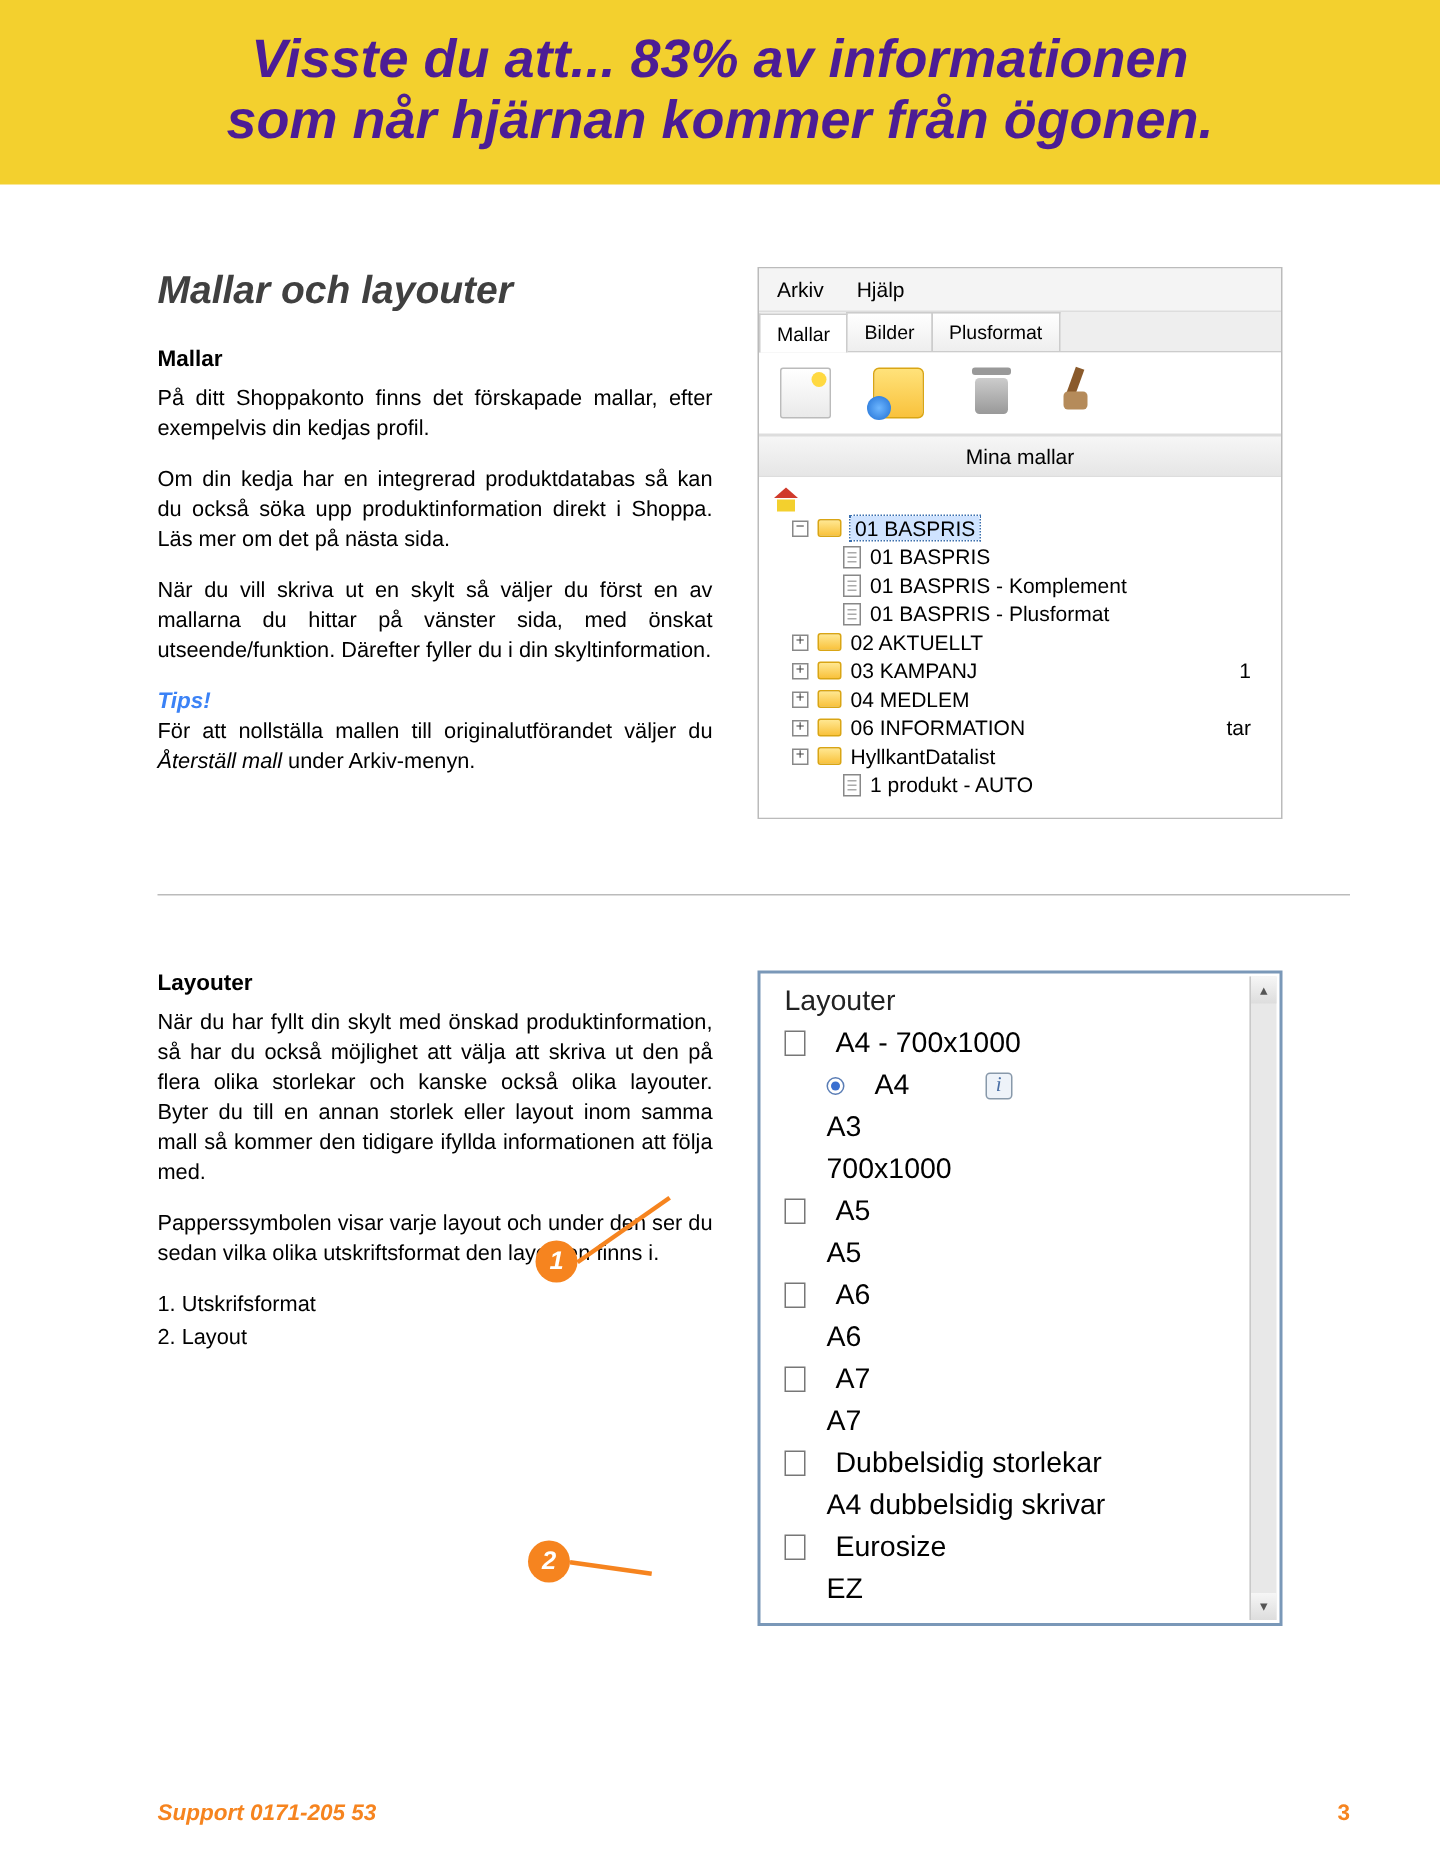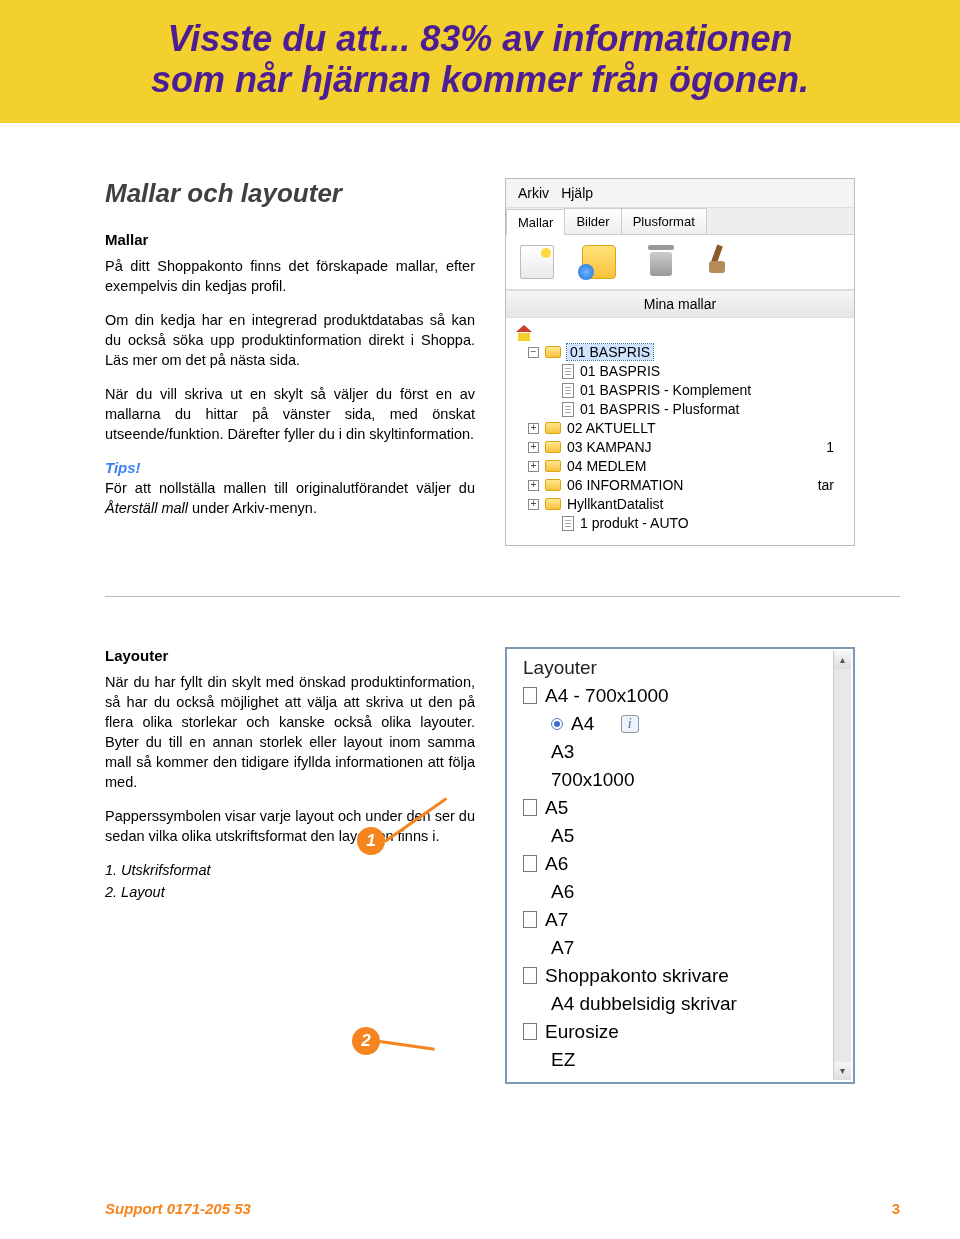--- a/index.html
+++ b/index.html
@@ -59,21 +59,21 @@
   
   .app1 {
     border: 1px solid #bbb;
     background: linear-gradient(#f7f7f7,#ececec);
     font-family: Tahoma, Arial, sans-serif;
     font-size: 14px;
     width: 350px;
   }
   .menubar {
     display: flex;
-    gap: 12px;
+    gap: 22px;
     padding: 6px 12px;
     background: #f4f4f4;
     border-bottom: 1px solid #ddd;
   }
   .tabbar {
     display: flex;
     background: #eee;
     border-bottom: 1px solid #ccc;
   }
   .tab {
@@ -137,37 +137,37 @@
   
   .panel2{
     width:350px;
     background:#fff;
     border:2px solid #7a98b8;
     font-family: Tahoma, Arial, sans-serif;
     position:relative;
   }
   .panel2-inner{padding:8px 10px 8px 10px;}
   .p2-title{font-size:19px;color:#222;margin-bottom:3px;padding-left:6px;}
-  .layout-row{display:flex;align-items:center;gap:8px;font-size:19px;padding:3px 2px;}
+  .layout-row{display:flex;align-items:center;gap:20px;font-size:19px;padding:3px 2px;}
   .paper-icon{width:14px;height:17px;border:1px solid #777;background:#fff;display:inline-block;}
   .ind-a{padding-left:6px;} .ind-b{padding-left:34px;}
   .radio-dot{width:12px;height:12px;border-radius:50%;border:1px solid #5a7db5;display:inline-flex;align-items:center;justify-content:center;}
   .radio-dot.on::after{content:"";width:6px;height:6px;border-radius:50%;background:#3a6fd0;}
   .info-i{width:18px;height:18px;border:1px solid #89a;border-radius:3px;background:#eef3f9;display:inline-flex;align-items:center;justify-content:center;font-style:italic;font-family:Georgia,serif;color:#4a6fa5;font-size:14px;}
   .scroll-right{position:absolute;top:2px;bottom:2px;right:2px;width:18px;background:#e8e8e8;border-left:1px solid #c9c9c9;}
   .scroll-up,.scroll-down{position:absolute;left:0;right:0;height:18px;background:linear-gradient(#f6f6f6,#ddd);display:flex;align-items:center;justify-content:center;font-size:10px;color:#555;}
   .scroll-up{top:0;} .scroll-down{bottom:0;}
 
   
   .callout-wrap{position:relative;}
   .badge{position:absolute;width:28px;height:28px;border-radius:50%;background:#f6841f;color:#fff;font-weight:bold;font-style:italic;display:flex;align-items:center;justify-content:center;font-size:17px;}
   .line1{position:absolute;height:3px;background:#f6841f;transform-origin:left center;}
 
   .list-num{font-size:14.5px;line-height:1.5;margin-top:12px;}
-  .list-num div{padding-left:28px;text-indent:-28px;font-style:italic;}
+  .list-num div{padding-left:28px;text-indent:-28px;}
 
   
   .footer{
     position:absolute;
     bottom:22px;
     left:105px;
     right:60px;
     display:flex;
     justify-content:space-between;
     font-size:15px;
@@ -326,21 +326,21 @@
           </div>
         <div class="layout-row ind-a">
             <span class="paper-icon"></span>
             <span>A7</span>
           </div>
         <div class="layout-row ind-b">
             <span>A7</span>
           </div>
         <div class="layout-row ind-a">
             <span class="paper-icon"></span>
-            <span>Shoppakonto skrivare</span>
+            <span>Dubbelsidig storlekar</span>
           </div>
         <div class="layout-row ind-b">
             <span>A4 dubbelsidig skrivar</span>
           </div>
         <div class="layout-row ind-a">
             <span class="paper-icon"></span>
             <span>Eurosize</span>
           </div>
         <div class="layout-row ind-b">
             <span>EZ</span>

